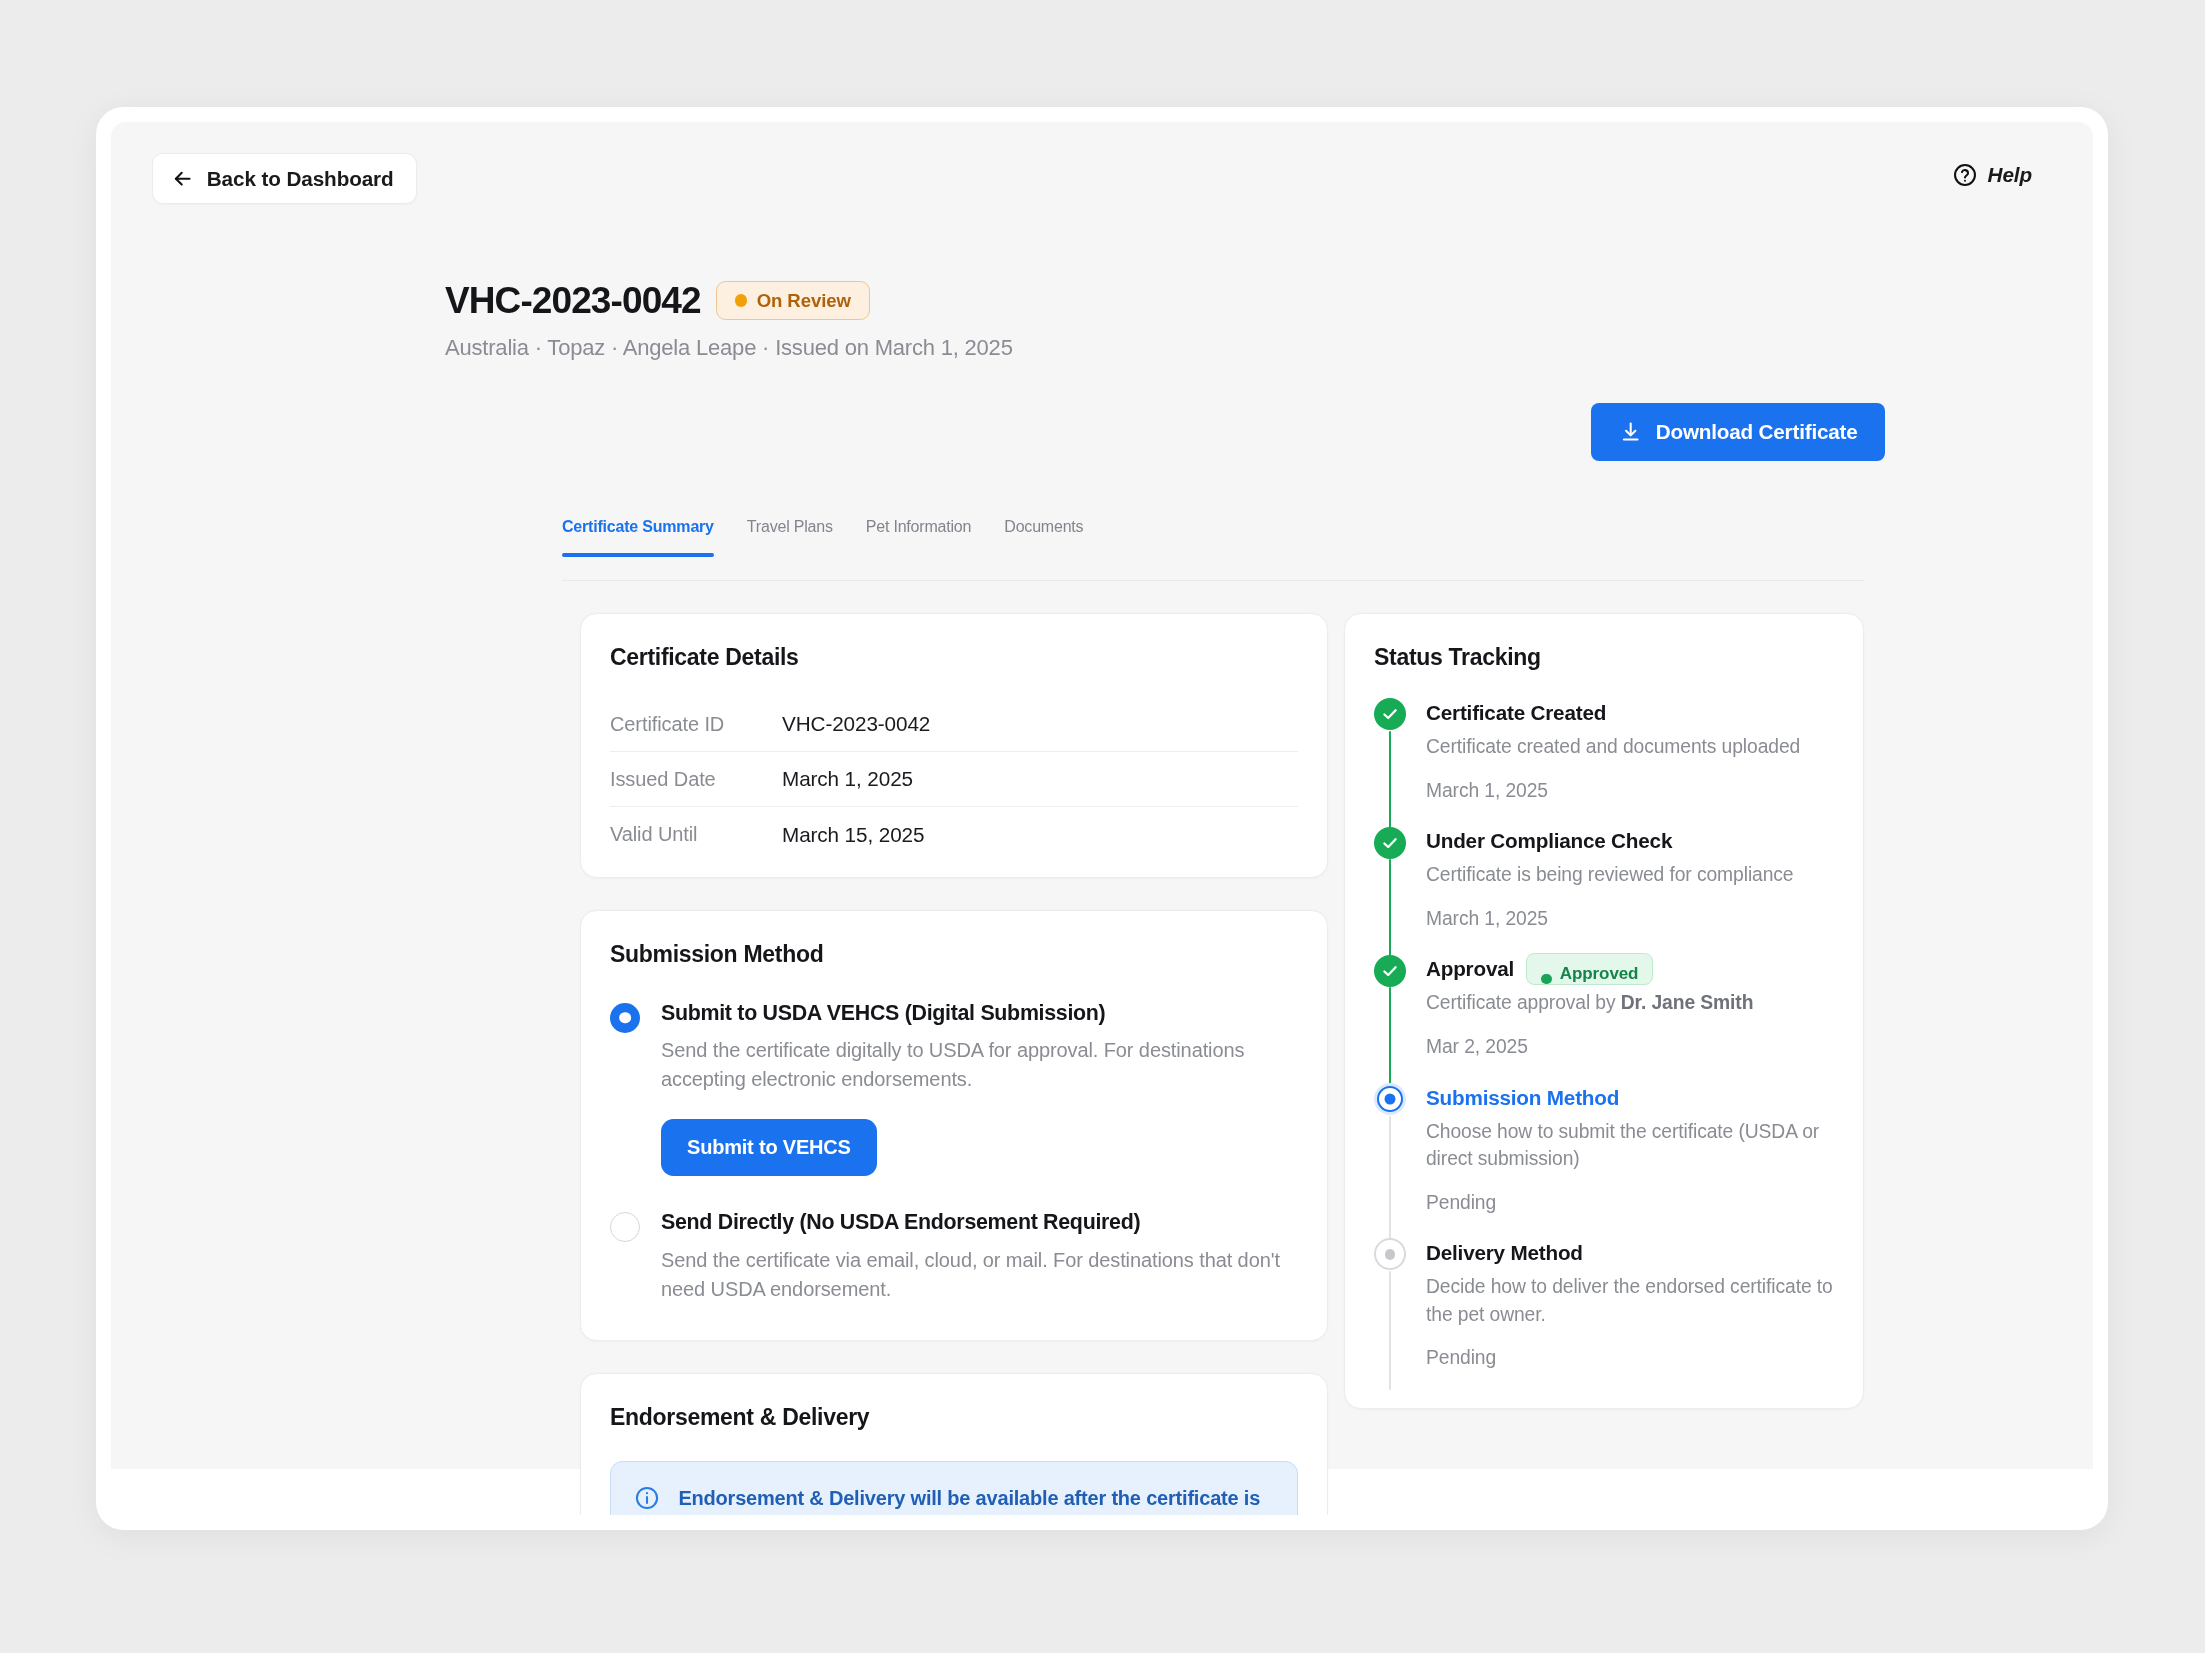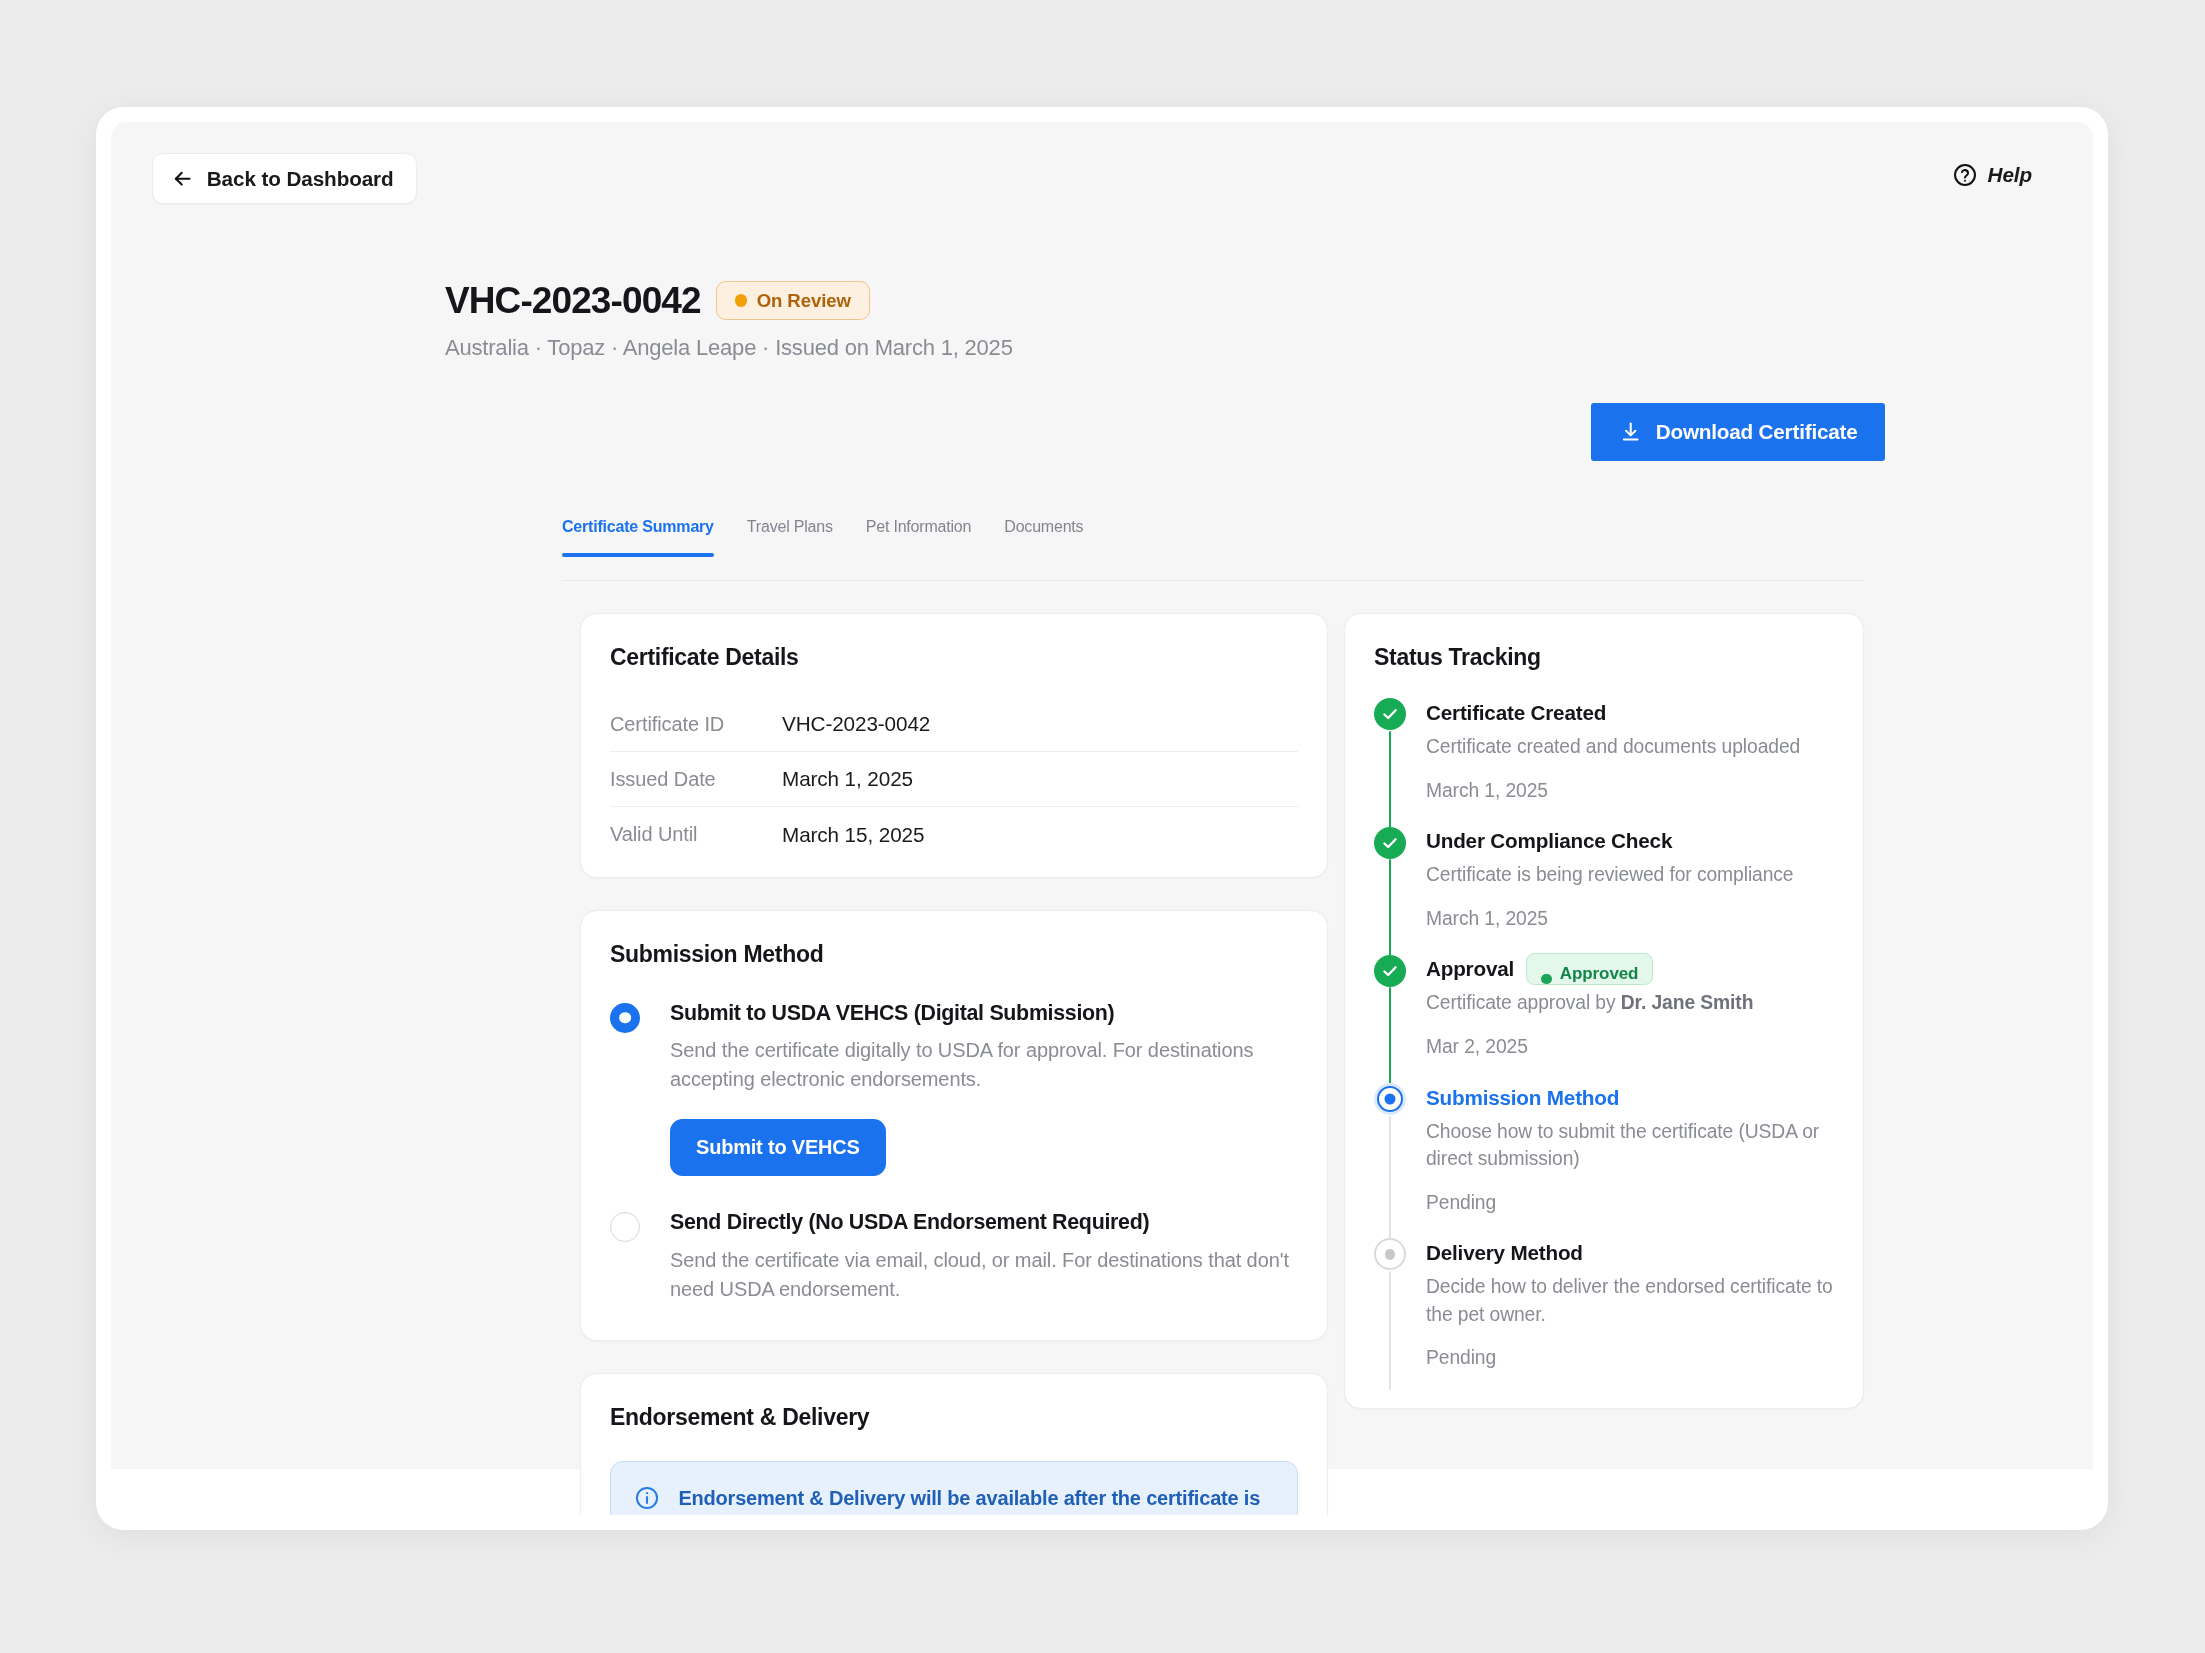--- a/index.html
+++ b/index.html
@@ -141,21 +141,21 @@
     position: absolute;
     left: 1480px;
     top: 281px;
     height: 58px;
     padding: 0 27.6px;
     display: flex;
     align-items: center;
     gap: 13.8px;
     background: #1b72ef;
     border: none;
-    border-radius: 3px;
+    border-radius: 8px;
     cursor: pointer;
   }
   .download-button .lbl {
     font-size: 20.7px;
     font-weight: 700;
     color: #ffffff;
     letter-spacing: -0.2px;
   }
   .download-icon { width: 23.4px; height: 23.4px; display: block; }
 
@@ -247,21 +247,21 @@
   .detail-value {
     font-size: 20.7px;
     color: #1a1b1f;
     font-weight: 500;
     letter-spacing: -0.1px;
   }
 
   
   .card-submission { padding: 30px 29px 36px 29px; margin-bottom: 32px; }
   .radio-group { margin-top: 32px; }
-  .radio-option { display: flex; gap: 30px; cursor: pointer; }
+  .radio-option { display: flex; gap: 21px; cursor: pointer; }
   .radio-option + .radio-option { margin-top: 33px; }
 
   .radio-mark {
     flex: none;
     width: 30px; height: 30px;
     border-radius: 50%;
     margin-top: 2.8px;
     position: relative;
   }
   .radio-mark.on {

